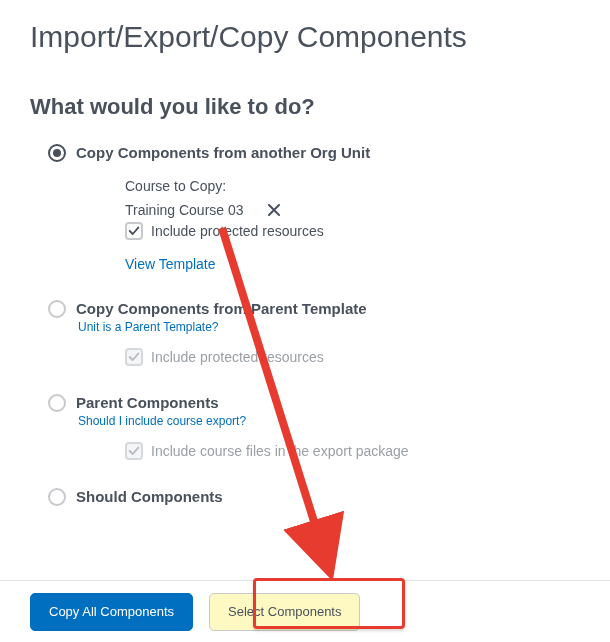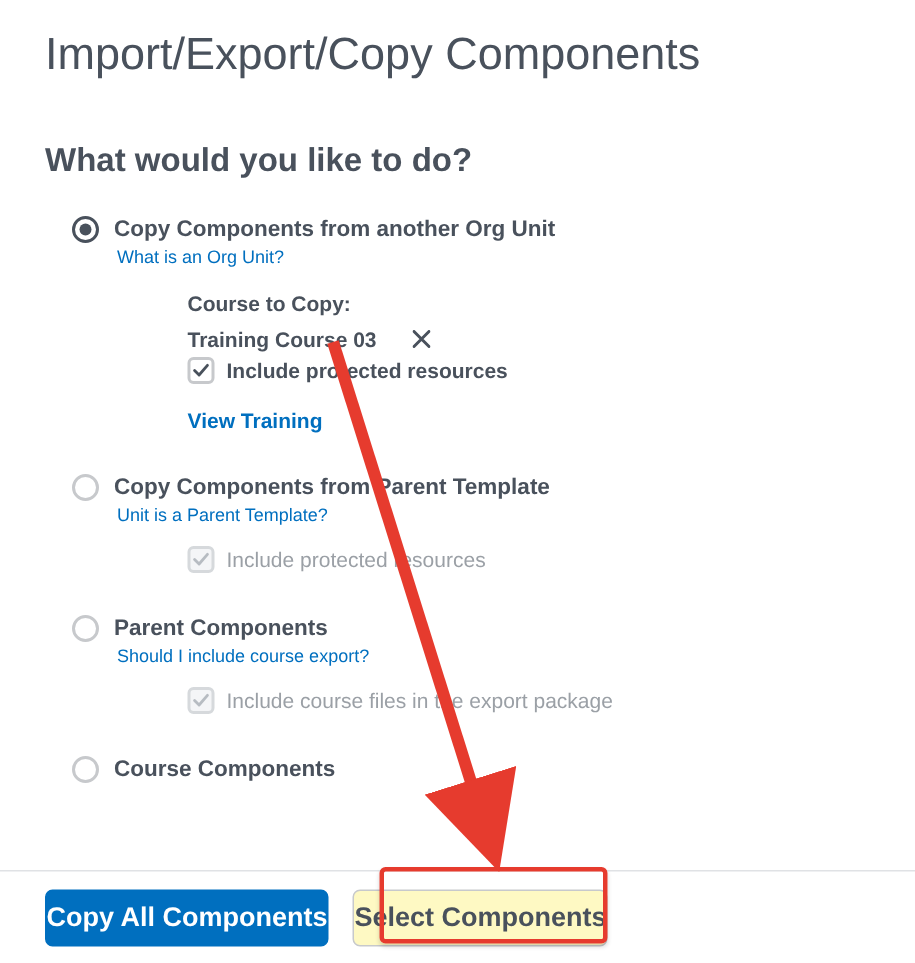--- a/index.html
+++ b/index.html
@@ -55,21 +55,20 @@
       font-size: 12px;
       color: #006fbf;
       text-decoration: none;
       padding-left: 48px;
       margin-top: 2px;
       cursor: pointer;
     }
     .sub-block {
       padding-left: 95px;
       margin-top: 16px;
-      font-weight: bold;
     }
     .sub-label {
       font-size: 14px;
       color: #49515c;
       margin-bottom: 8px;
     }
     .course-row {
       display: flex;
       align-items: center;
       gap: 24px;
@@ -118,23 +117,23 @@
       border-top: 1px solid #e0e2e5;
       background: #fff;
       display: flex;
       align-items: center;
       gap: 16px;
       padding-left: 30px;
     }
     .btn {
       height: 38px;
       border-radius: 5px;
-      font-size: 18px;
-      font-weight: 700;
-      padding: 0 0;
+      font-size: 13px;
+      font-weight: 400;
+      padding: 0 18px;
       cursor: pointer;
       display: inline-flex;
       align-items: center;
       border: 1px solid transparent;
     }
     .btn-primary { background: #006fbf; color: #fff; border-color: #006fbf; }
     .btn-secondary { background: #fef9c3; color: #49515c; border-color: #c7c9cc; }
     .highlight-box {
       position: absolute;
       border: 3px solid #e63b2e;
@@ -157,40 +156,39 @@
   <h1 class="page-title">Import/Export/Copy Components</h1>
   <h2 class="subtitle">What would you like to do?</h2>
 
   <div class="option-group">
     <div class="option-header">
       <span class="radio selected">
           <span class="dot"></span>
         </span>
       <span class="option-label">Copy Components from another Org Unit</span>
     </div>
-    <a class="help-link">What is an Org Unit?</a>
     <div class="sub-block">
       <div class="sub-label">Course to Copy:</div>
       <div class="course-row">
         <span>Training Course 03</span>
         <span class="x-icon">
           <svg viewBox="0 0 12 12" width="12" height="12">
               <path d="M1 1 L11 11 M11 1 L1 11" stroke="#49515c" stroke-width="2" stroke-linecap="round"></path>
             </svg>
         </span>
       </div>
       <div class="checkbox-row">
         <span class="checkbox checked">
           <svg viewBox="0 0 14 14" width="12" height="12">
               <path d="M2 7 L5.5 10.5 L12 3" stroke-width="2.2" fill="none" stroke-linecap="round" stroke-linejoin="round"></path>
             </svg>
         </span>
         <span>Include protected resources</span>
       </div>
-      <a class="view-history">View Training</a>
+      <a class="view-history">View Template</a>
     </div>
   </div>
 
   <div class="option-group">
     <div class="option-header">
       <span class="radio"></span>
       <span class="option-label">Copy Components from Parent Template</span>
     </div>
     <a class="help-link">Unit is a Parent Template?</a>
     <div class="sub-block-tight">
@@ -219,21 +217,21 @@
             </svg>
         </span>
         <span>Include course files in the export package</span>
       </div>
     </div>
   </div>
 
   <div class="option-group" style="margin-bottom:0">
     <div class="option-header">
       <span class="radio"></span>
-      <span class="option-label">Course Components</span>
+      <span class="option-label">Should Components</span>
     </div>
   </div>
 </div>
 
 <div class="footer">
   <button class="btn btn-primary">Copy All Components</button>
   <button class="btn btn-secondary">Select Components</button>
 </div>
 
 <div class="highlight-box" style="left:253px; top:578px; width:152px; height:51px;"></div>

